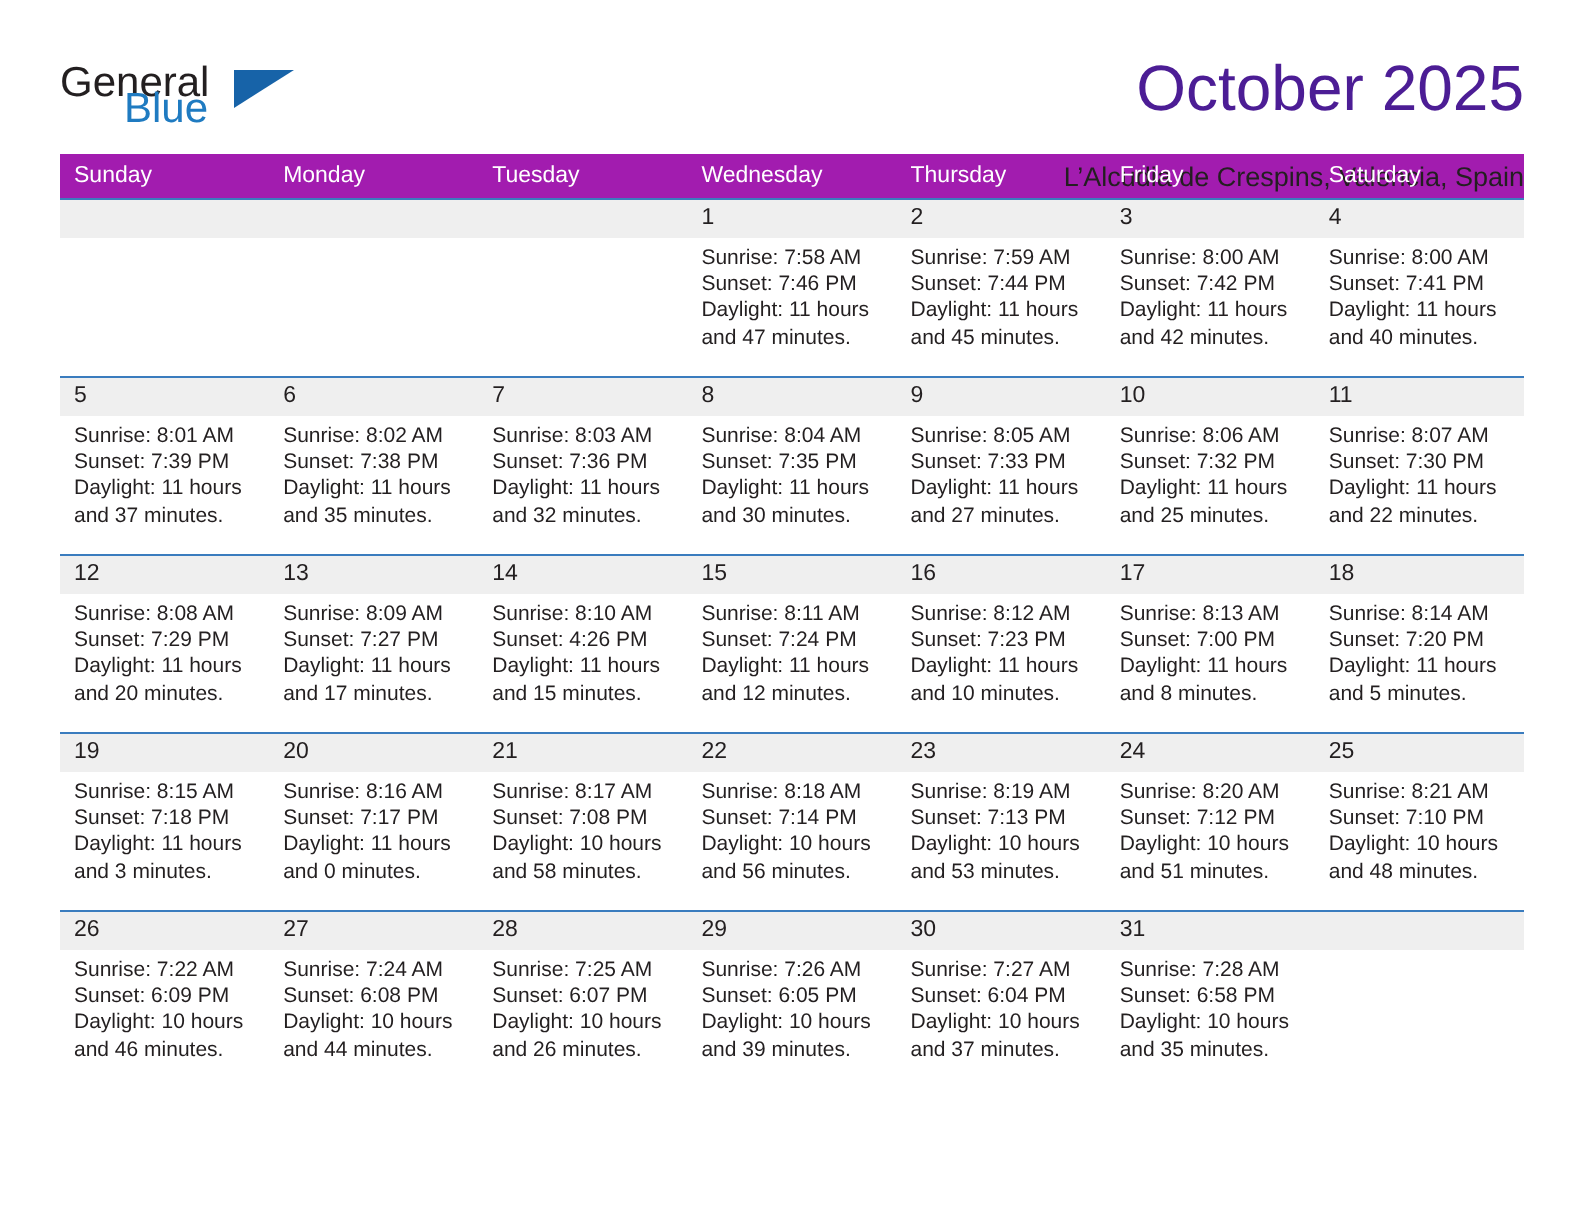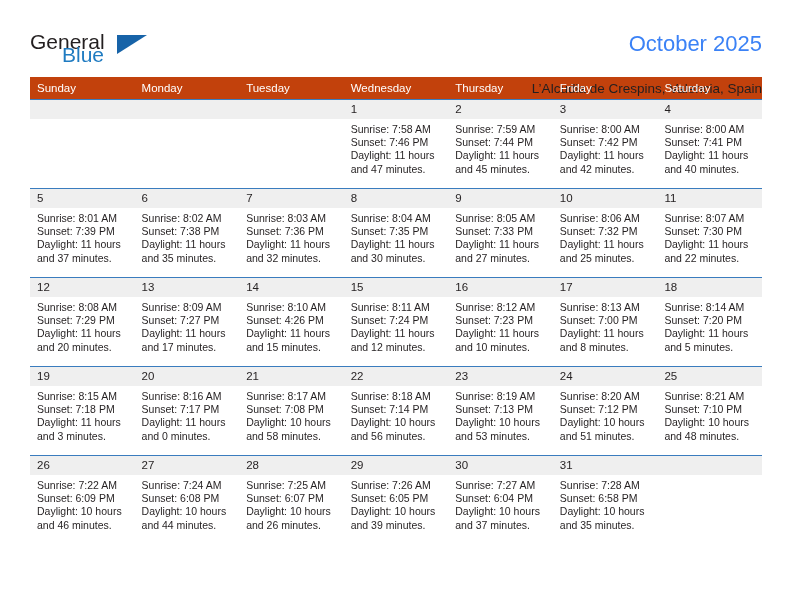--- a/index.html
+++ b/index.html
@@ -64,43 +64,43 @@
     height: 0;
     border-left: 30px solid #1763a8;
     border-bottom: 19px solid transparent;
   }
 
   .titleblock {
     text-align: right;
     padding-top: 0px;
   }
   .month-title {
-    font-size: 22px;
+    font-size: 32px;
     font-weight: normal;
-    color: #3b82f6;
+    color: #4c1d95;
     line-height: 32px;
     white-space: nowrap;
   }
   .location {
     font-size: 13.5px;
     color: #231f20;
     line-height: 20px;
     margin-top: 19px;
     white-space: nowrap;
   }
 
   
   .calendar {
     margin-top: 5px;
     width: 732px;
     border-collapse: collapse;
     table-layout: fixed;
   }
   .calendar th {
-    background: #c2410c;
+    background: #a21caf;
     color: #ffffff;
     font-size: 11.5px;
     font-weight: normal;
     text-align: left;
     padding: 5px 0 5px 7px;
     height: 21px;
     border: none;
   }
   .calendar td {
     width: 104.57px;

